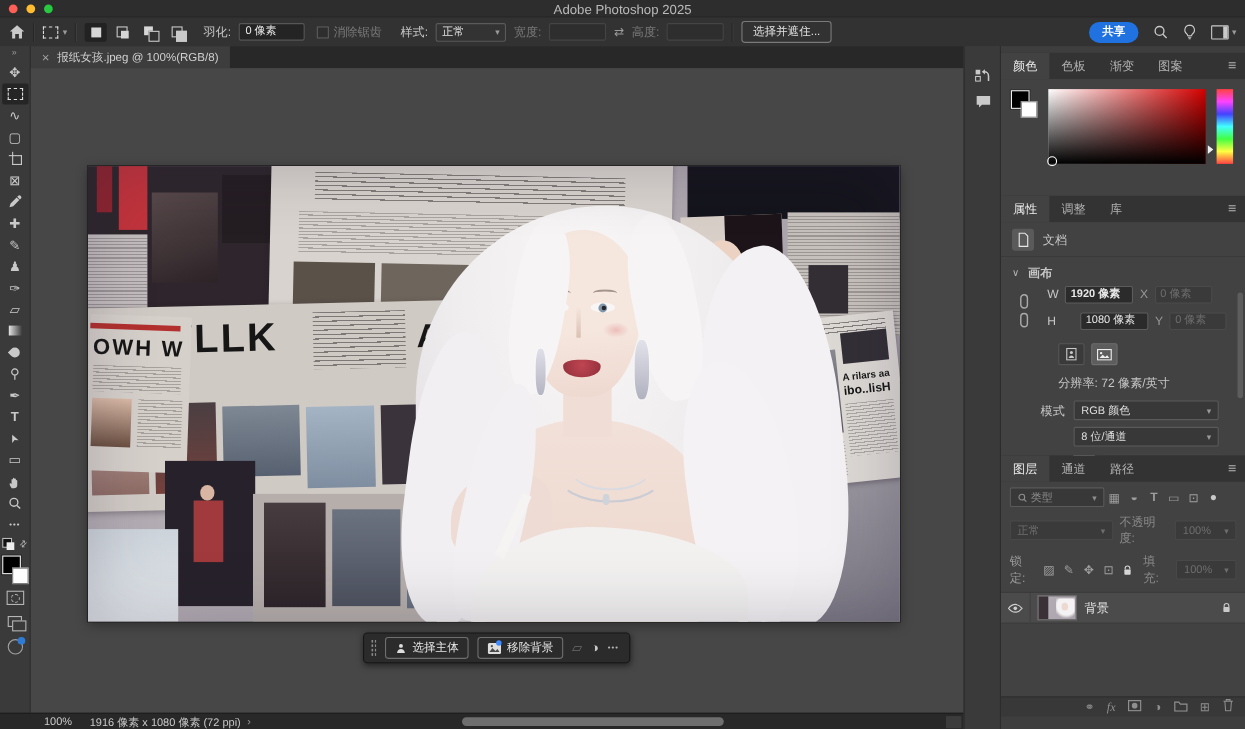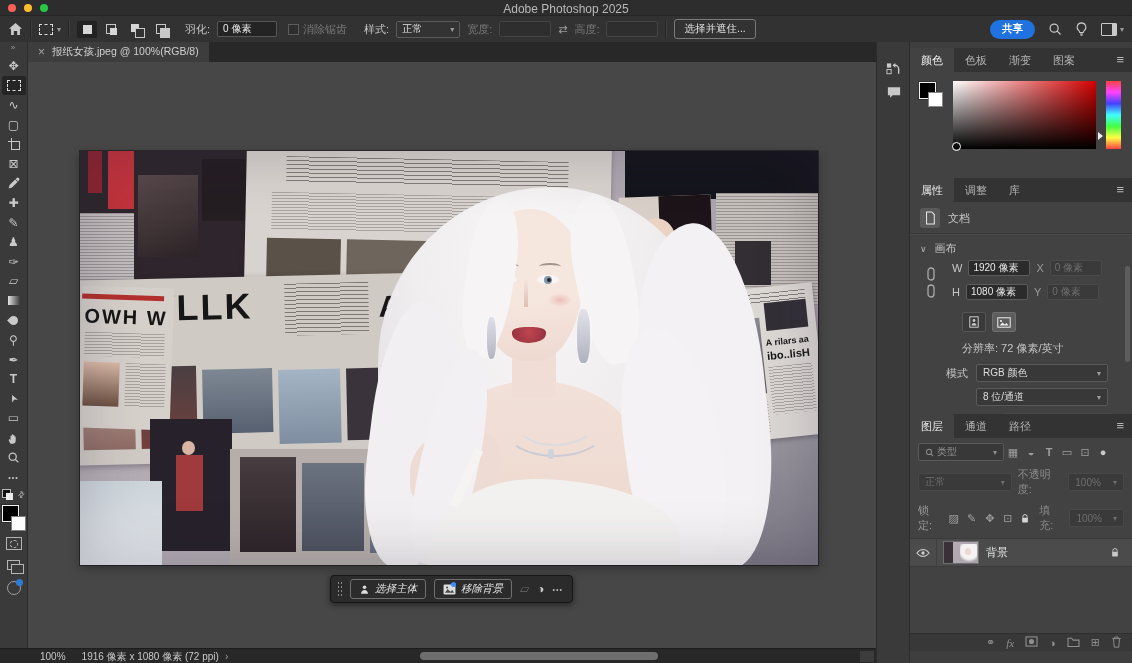--- a/index.html
+++ b/index.html
@@ -64,21 +64,21 @@
            background:linear-gradient(115deg,#b6afb6,#a8a1aa);box-shadow:0 0 0 1px rgba(0,0,0,.4),0 3px 10px rgba(0,0,0,.35);}
   .artwork *{position:absolute;}
   .lines{background:repeating-linear-gradient(180deg,rgba(58,53,52,.55) 0 1px,transparent 1px 4px);}
   .lines-lt{background:repeating-linear-gradient(180deg,rgba(58,53,52,.3) 0 1px,transparent 1px 3px);}
   .hl{font-weight:bold;color:#161616;letter-spacing:2px;line-height:1;white-space:nowrap;position:absolute;}
   
   .taskbar{position:absolute;left:302px;top:513px;height:26px;background:#2b2b2b;border:1px solid #171717;border-radius:4px;
            display:flex;align-items:center;gap:8px;padding:0 9px 0 6px;box-shadow:0 2px 6px rgba(0,0,0,.5);}
   .dots{width:5px;height:16px;background:radial-gradient(circle,#8a8a8a 0.9px,transparent 1px);background-size:3px 4px;}
   .tbbtn{display:flex;align-items:center;gap:5px;border:1px solid #6f6f6f;border-radius:3px;height:18px;padding:0 8px;
-         color:#e6e6e6;font-size:10.5px;position:relative;font-style:italic;}
+         color:#e6e6e6;font-size:10.5px;position:relative;}
   .bluedot{position:absolute;width:5px;height:5px;border-radius:50%;background:#3d8bff;right:auto;left:16px;top:2px;}
   
   .statusbar{position:absolute;left:0;top:648px;width:876px;height:15px;background:#282828;border-top:1px solid #1d1d1d;
              display:flex;align-items:center;color:#c9c9c9;font-size:10px;}
   .hthumb{position:absolute;left:420px;top:3px;width:238px;height:8px;border-radius:4px;background:#6e6e6e;}
   
   .dock{position:absolute;left:876px;top:42px;width:34px;height:621px;background:#3a3a3a;border-left:1px solid #2c2c2c;border-right:1px solid #2c2c2c;box-sizing:border-box;}
   
   .panels{position:absolute;left:910px;top:42px;width:222px;height:621px;background:#3e3e3e;}
   .ptabs{display:flex;align-items:stretch;height:24px;background:#333;position:relative;}
@@ -451,36 +451,36 @@
           <span style="width:20px;height:20px;background:#5a5a5a;border-radius:3px;display:flex;align-items:center;justify-content:center;">
             <svg width="12" height="14" viewBox="0 0 14 16">
                 <path d="M3 1h6l3 3v11H3z" fill="none" stroke="#e8e8e8" stroke-width="1.2"></path>
               </svg>
           </span>
           <span class="plabel">文档</span>
         </div>
         <div class="hr"></div>
         <div class="prow" style="padding:6px 0 4px 10px;gap:8px;">
           <span style="color:#b5b5b5;font-size:9px;">∨</span>
-          <span class="plabel" style="font-weight:normal;">画布</span>
+          <span class="plabel" style="font-weight:bold;">画布</span>
         </div>
         <div style="position:relative;height:48px;">
           <svg style="position:absolute;left:16px;top:6px;" width="10" height="34" viewBox="0 0 10 34">
               <rect x="2" y="2" width="6" height="12" rx="3" fill="none" stroke="#aaa" stroke-width="1.3"></rect>
               <rect x="2" y="19" width="6" height="12" rx="3" fill="none" stroke="#aaa" stroke-width="1.3"></rect>
             </svg>
           <div class="prow" style="position:absolute;left:42px;top:0;gap:6px;">
             <span class="plabel">W</span>
-            <span class="pfield" style="width:52px;">1920 像素</span>
+            <span class="pfield" style="width:52px;font-weight:bold;">1920 像素</span>
             <span class="plabel" style="color:#9a9a9a;">X</span>
             <span class="pfield dis" style="width:42px;">0 像素</span>
           </div>
           <div class="prow" style="position:absolute;left:42px;top:24px;gap:6px;">
             <span class="plabel">H</span>
-            <span class="pfield" style="width:52px;">1080 像素</span>
+            <span class="pfield" style="width:52px;margin-left:16px;">1080 像素</span>
             <span class="plabel" style="color:#9a9a9a;">Y</span>
             <span class="pfield dis" style="width:42px;">0 像素</span>
           </div>
         </div>
         <div class="prow" style="padding:4px 0 4px 52px;gap:6px;">
           <span class="orientbtn">
             <svg width="10" height="12" viewBox="0 0 10 12">
                 <rect x="0.8" y="0.8" width="8.4" height="10.4" fill="none" stroke="#c9c9c9"></rect>
                 <circle cx="5" cy="4.5" r="1.4" fill="#c9c9c9"></circle>
                 <path d="M2.5 9.5c.4-1.6 1.2-2.4 2.5-2.4s2.1.8 2.5 2.4z" fill="#c9c9c9"></path>

